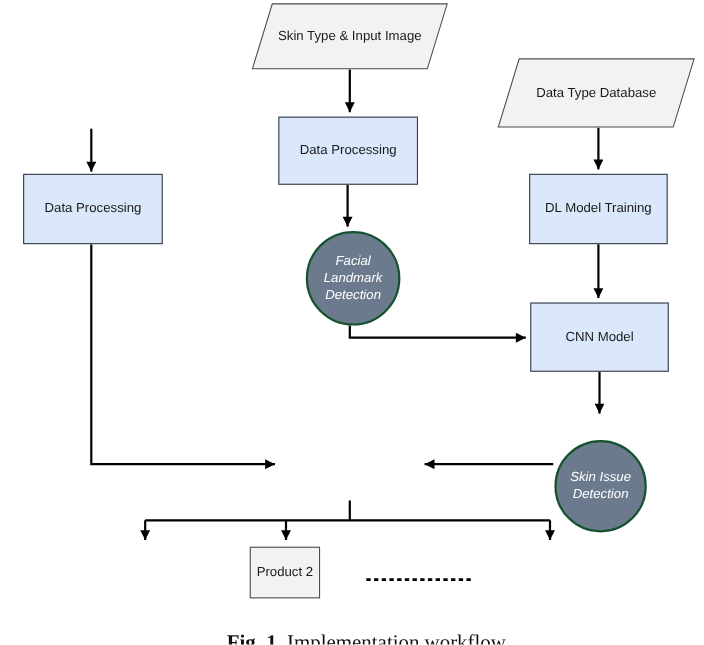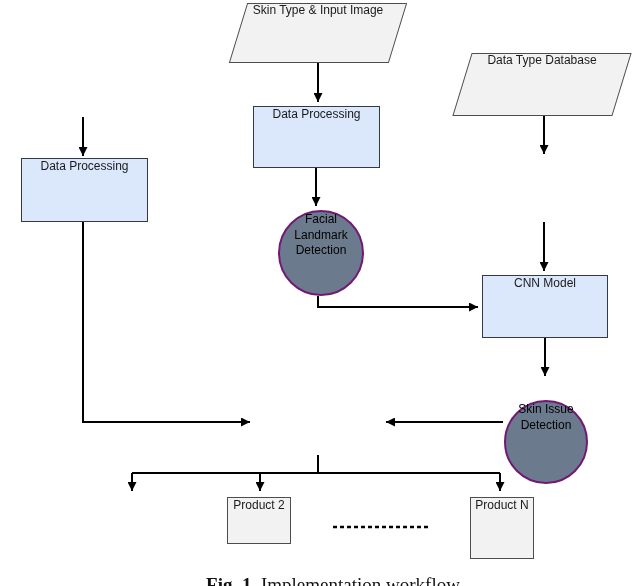--- a/index.html
+++ b/index.html
@@ -10,28 +10,28 @@
   }
   *{box-sizing:border-box;margin:0;padding:0;}
   body{background:#ffffff;font-family:"Liberation Sans",sans-serif;}
   .stage{
     position:relative;width:640px;height:586px;background:#ffffff;overflow:hidden;
   }
   .wires{position:absolute;left:0;top:0;width:640px;height:586px;z-index:0;}
   .wire{stroke:var(--line);stroke-width:2;fill:none;}
   .wire-dashed{stroke:var(--line);stroke-width:2.5;fill:none;stroke-dasharray:4 3;}
   .node{
-    position:absolute;z-index:1;display:flex;justify-content:center;
+    position:absolute;z-index:1;display:flex;align-items:center;justify-content:center;
     text-align:center;font-size:12px;color:#1a1a1a;line-height:1.3;
   }
   .box{background:var(--process-fill);border:1.5px solid #333a44;}
   .prod{background:var(--io-fill);border:1.5px solid #4d4d4d;}
   .circle{
-    background:var(--detection-fill);border:2px solid #701a75;border-radius:50%;
-    color:#000000;padding:0 7px;
+    background:var(--detection-fill);border:2px solid #14532d;border-radius:50%;
+    color:#ffffff;padding:0 7px;font-style:italic;
   }
   .par{background:transparent;border:none;}
   .par::before{
     content:"";position:absolute;top:0;bottom:0;left:10px;right:10px;
     transform:skewX(-17deg);background:var(--io-fill);border:1.5px solid #4d4d4d;
   }
   .par .lbl{position:relative;}
   .caption{
     position:absolute;left:0;right:0;top:574px;z-index:1;text-align:center;
     font-family:"Liberation Serif",serif;font-size:19px;color:#111;
@@ -88,41 +88,41 @@
   </div>
 
   <div class="node box" style="left:21px;top:158px;width:127px;height:64px;">
     <span>Data Processing</span>
   </div>
 
   <div class="node box" style="left:253px;top:106px;width:127px;height:62px;">
     <span>Data Processing</span>
   </div>
 
+  <div class="node box" style="left:481px;top:158px;width:126px;height:64px;">
+    <span>DL Model Training</span>
+  </div>
 
   <div class="node box" style="left:482px;top:275px;width:126px;height:63px;">
     <span>CNN Model</span>
   </div>
 
 
   <div class="node circle" style="left:278px;top:210px;width:86px;height:86px;">
     <span>Facial Landmark Detection</span>
   </div>
 
   <div class="node circle" style="left:504px;top:400px;width:84px;height:84px;">
     <span>Skin Issue Detection</span>
   </div>
 
 
   <div class="node prod" style="left:227px;top:497px;width:64px;height:47px;">
     <span>Product 2</span>
   </div>
 
-  <div class="node prod" style="left:470px;top:497px;width:64px;height:62px;">
-    <span>Product N</span>
-  </div>
 
   <div class="caption">
     <span class="fig-label">Fig. 1.</span>
     <span>Implementation workflow</span>
   </div>
 
 </div>
 
 </body></html>

